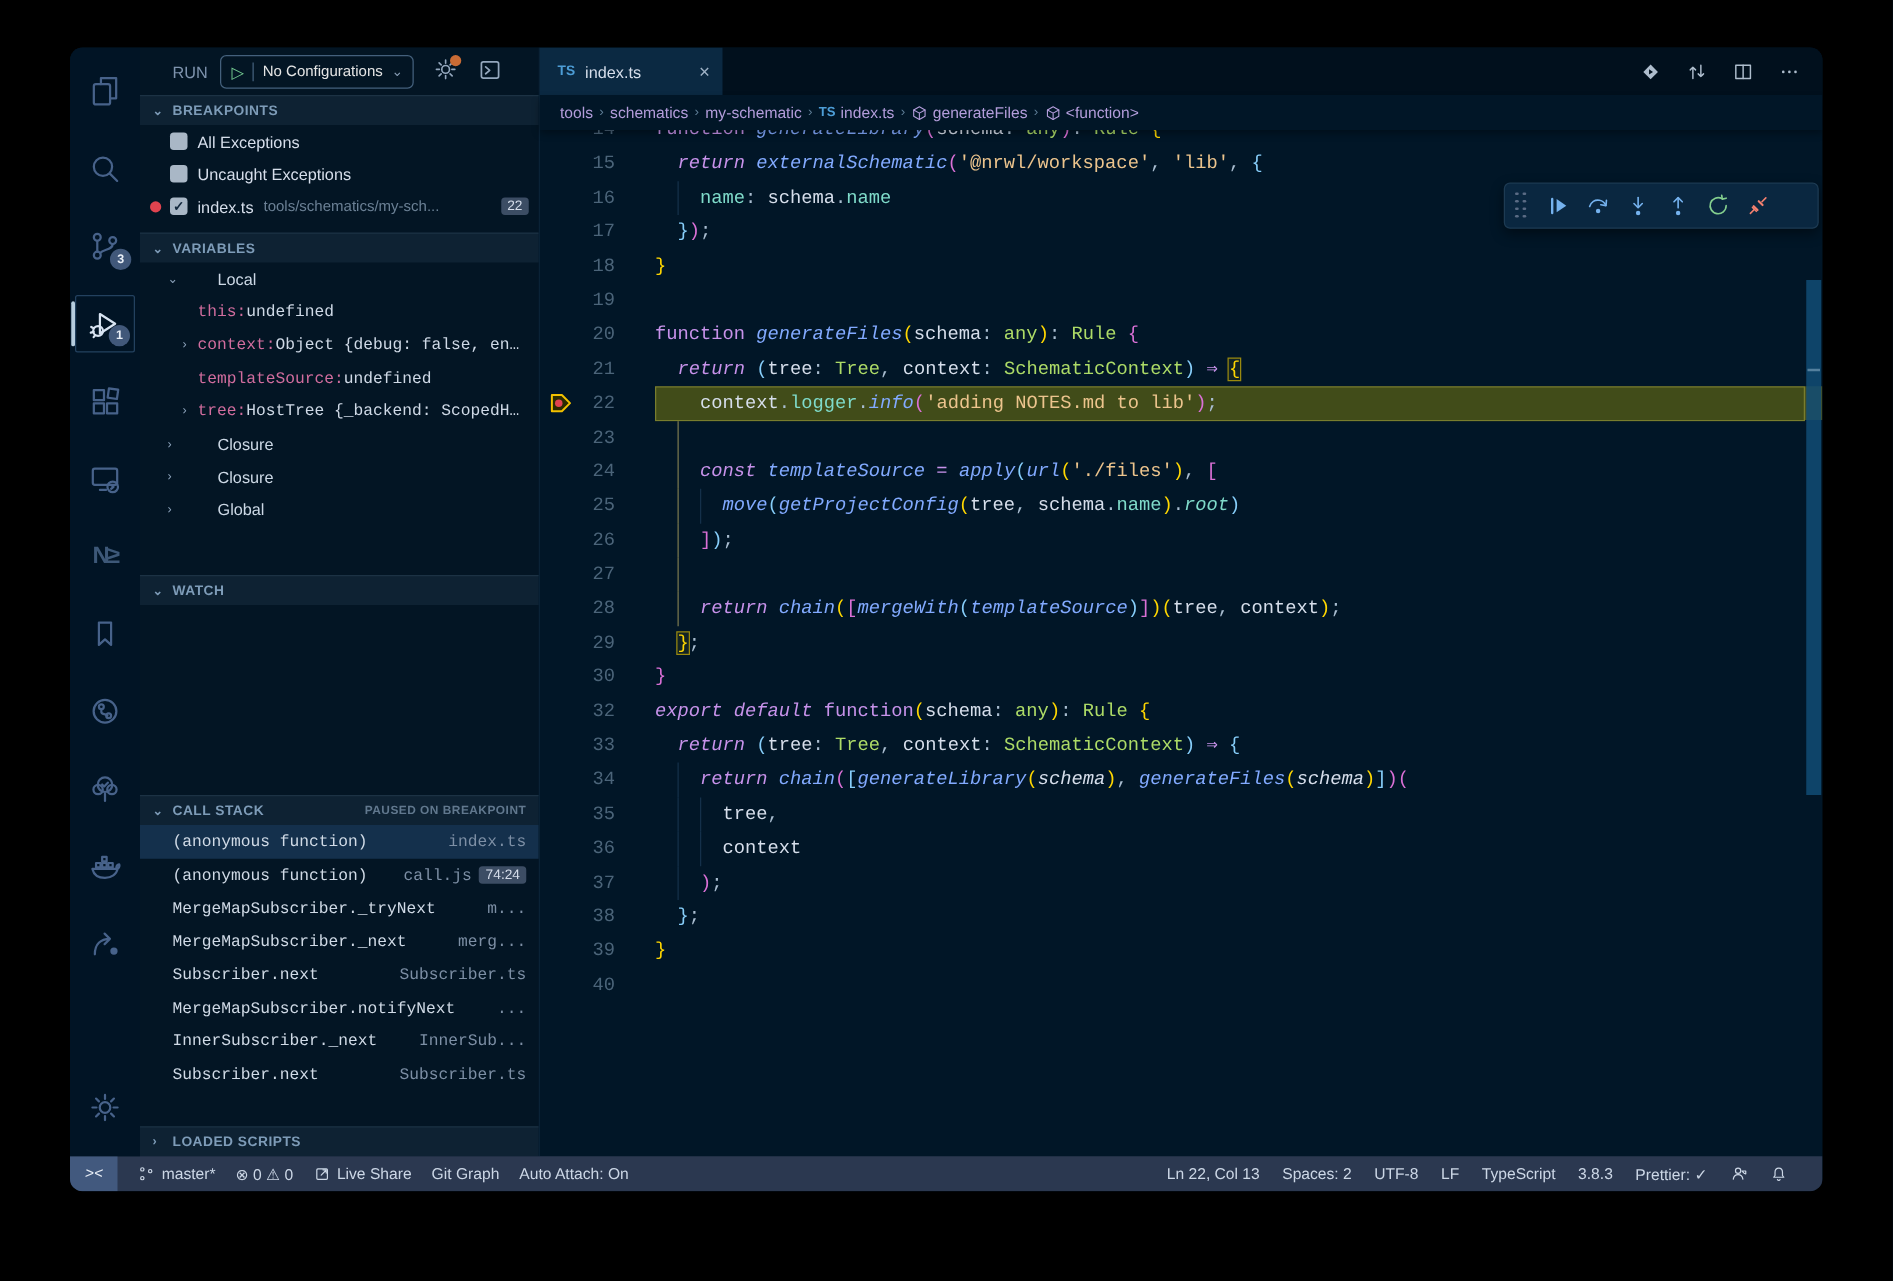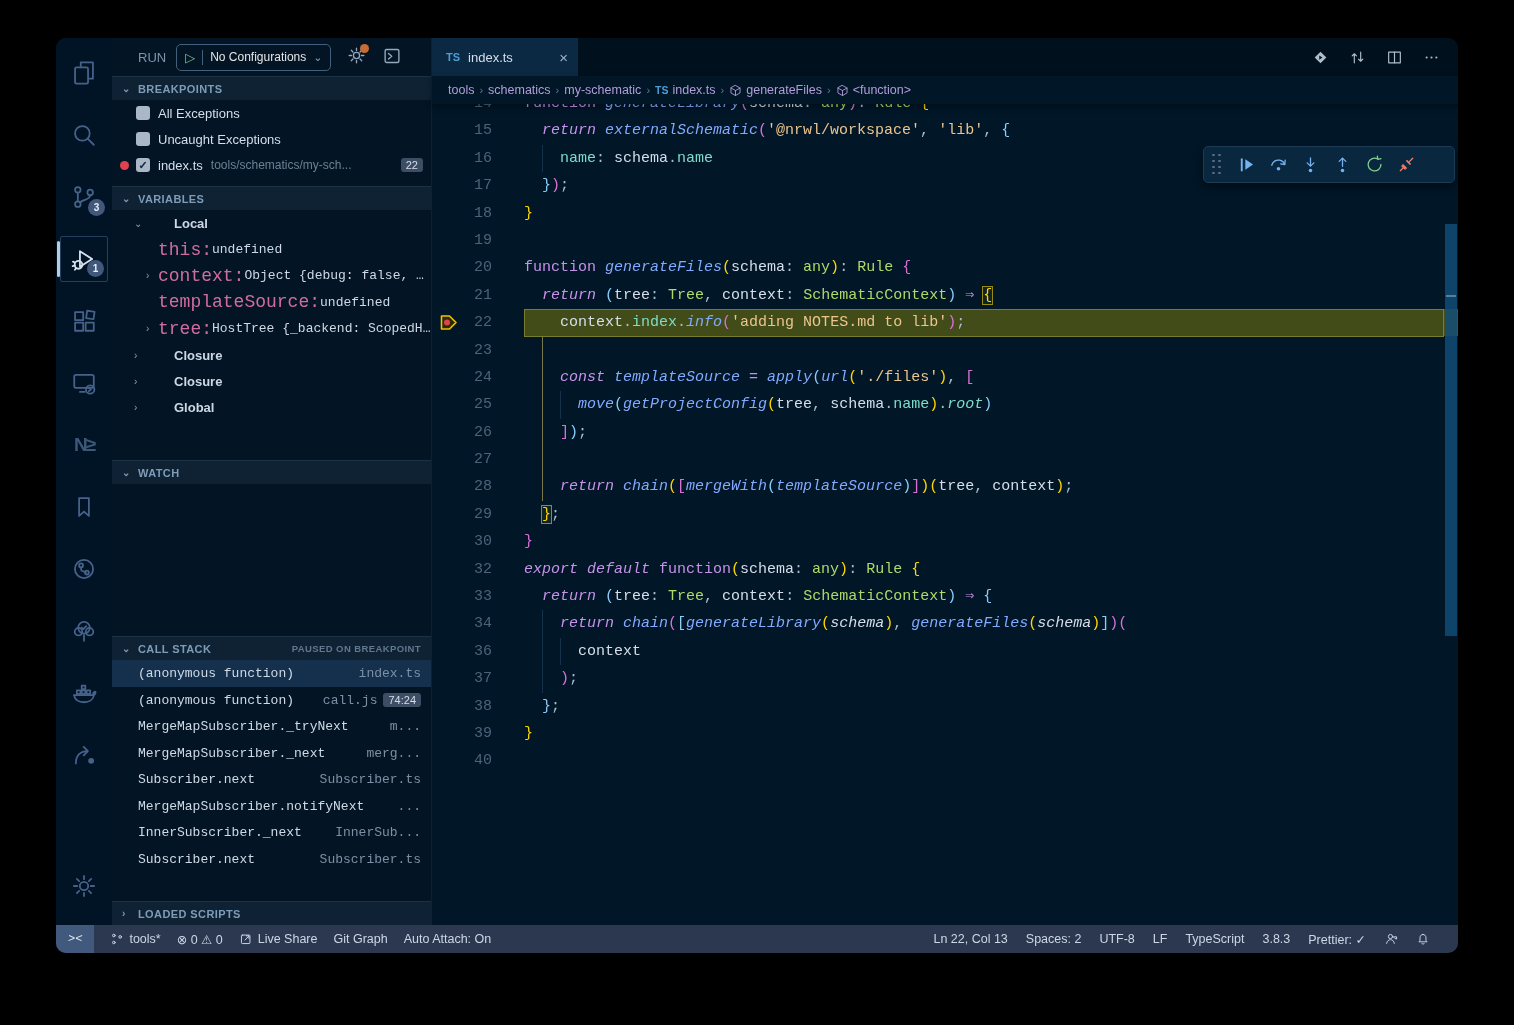--- a/index.html
+++ b/index.html
@@ -58,23 +58,23 @@
   .checkbox { width:14px; height:14px; border-radius:3px; background:#a9b7c6; margin-right:8px;
     display:flex; align-items:center; justify-content:center; font-size:11px; color:#12273c;
     font-weight:bold; flex:0 0 auto; }
   .bp-name { color:#d6deeb; margin-right:8px; white-space:nowrap; }
   .bp-path { color:#6b8095; font-size:12px; white-space:nowrap; overflow:hidden;
     text-overflow:ellipsis; flex:1 1 auto; }
   .badge { background:#3c4d64; color:#d6deeb; border-radius:3px; font-size:11px;
     padding:1px 5px; margin-left:6px; flex:0 0 auto; }
   .vrow { height:26.4px; display:flex; align-items:center; cursor:pointer; white-space:nowrap; overflow:hidden;}
   .vrow .twist { width:12px; font-size:10px; color:#8aa0b8; flex:0 0 auto; }
-  .vrow .grp { font-weight:bold; color:#ccd8e5;padding-left:28px; }
+  .vrow .grp { font-weight:normal; color:#ccd8e5;padding-left:28px; }
   .mono { font-family:"Liberation Mono","DejaVu Sans Mono",monospace; }
-  .vname { color:#d16d9e; font-size:18px; }
+  .vname { color:#d16d9e; font-size:13px; }
   .vval { color:#cfd9e6; font-size:13px; overflow:hidden; text-overflow:ellipsis; }
   .cs-row { height:26.6px; display:flex; align-items:center; padding:0 10px 0 26px;
     font-size:13px; cursor:pointer; }
   .cs-row.selected { background:#14304c; }
   .cs-fn { color:#d0dae6; white-space:nowrap; overflow:hidden; text-overflow:ellipsis; }
   .cs-file { margin-left:auto; color:#7d8fa5; padding-left:10px; white-space:nowrap; }
   .watch-body { height:152px; flex:0 0 auto; }
   .sb-flex { flex:1 1 auto; }
   
   .editor { flex:1 1 auto; display:flex; flex-direction:column; min-width:0; position:relative; }
@@ -546,21 +546,21 @@
               <div class="codetext"><span class="tok-txt">  </span><span class="tok-kw">return </span><span class="tok-b3">(</span><span class="tok-txt">tree</span><span class="tok-pun">: </span><span class="tok-type">Tree</span><span class="tok-pun">, </span><span class="tok-txt">context</span><span class="tok-pun">: </span><span class="tok-type">SchematicContext</span><span class="tok-b3">)</span><span class="tok-txt"> </span><span class="tok-op">⇒</span><span class="tok-txt"> </span><span class="tok-b1 boxed">{</span></div>
             </div>
             <div class="row current">
               <div class="gutter">
                 <span class="lnum">22</span>
                 <span class="gut-arrow"><svg viewBox="0 0 18 17">
                     <path d="M1.5 2h8l6.5 6.5L9.5 15h-8z" fill="#2b2b00" stroke="#f2c100" stroke-width="1.6" stroke-linejoin="round"></path>
                     <circle cx="7" cy="8.5" r="3" fill="#e0434f"></circle>
                   </svg></span>
               </div>
-              <div class="codetext"><span class="tok-txt">    </span><span class="tok-txt">context</span><span class="tok-pun">.</span><span class="tok-prop">index</span><span class="tok-pun">.</span><span class="tok-fn">info</span><span class="tok-b2">(</span><span class="tok-str">'adding NOTES.md to lib'</span><span class="tok-b2">)</span><span class="tok-pun">;</span></div>
+              <div class="codetext"><span class="tok-txt">    </span><span class="tok-txt">context</span><span class="tok-pun">.</span><span class="tok-prop">logger</span><span class="tok-pun">.</span><span class="tok-fn">info</span><span class="tok-b2">(</span><span class="tok-str">'adding NOTES.md to lib'</span><span class="tok-b2">)</span><span class="tok-pun">;</span></div>
             </div>
             <div class="row">
               <div class="gutter">
                 <span class="lnum">23</span>
               </div>
               <div class="codetext"><span class="guide active" style="left: 18px;"></span></div>
             </div>
             <div class="row">
               <div class="gutter">
                 <span class="lnum">24</span>
@@ -613,20 +613,26 @@
               <div class="gutter">
                 <span class="lnum">33</span>
               </div>
               <div class="codetext"><span class="tok-txt">  </span><span class="tok-kw">return </span><span class="tok-b3">(</span><span class="tok-txt">tree</span><span class="tok-pun">: </span><span class="tok-type">Tree</span><span class="tok-pun">, </span><span class="tok-txt">context</span><span class="tok-pun">: </span><span class="tok-type">SchematicContext</span><span class="tok-b3">)</span><span class="tok-txt"> </span><span class="tok-op">⇒</span><span class="tok-txt"> </span><span class="tok-b3">{</span></div>
             </div>
             <div class="row">
               <div class="gutter">
                 <span class="lnum">34</span>
               </div>
               <div class="codetext"><span class="guide" style="left: 18px;"></span><span class="tok-txt">    </span><span class="tok-kw">return </span><span class="tok-fn">chain</span><span class="tok-b2">(</span><span class="tok-b3">[</span><span class="tok-fn">generateLibrary</span><span class="tok-b1">(</span><span class="tok-txti">schema</span><span class="tok-b1">)</span><span class="tok-pun">, </span><span class="tok-fn">generateFiles</span><span class="tok-b1">(</span><span class="tok-txti">schema</span><span class="tok-b1">)</span><span class="tok-b3">]</span><span class="tok-b2">)</span><span class="tok-b2">(</span></div>
+            </div>
+            <div class="row">
+              <div class="gutter">
+                <span class="lnum">35</span>
+              </div>
+              <div class="codetext"><span class="guide" style="left: 18px;"></span><span class="guide" style="left: 36px;"></span><span class="tok-txt">      </span><span class="tok-txt">tree</span><span class="tok-pun">,</span></div>
             </div>
             <div class="row">
               <div class="gutter">
                 <span class="lnum">36</span>
               </div>
               <div class="codetext"><span class="guide" style="left: 18px;"></span><span class="guide" style="left: 36px;"></span><span class="tok-txt">      </span><span class="tok-txt">context</span></div>
             </div>
             <div class="row">
               <div class="gutter">
                 <span class="lnum">37</span>
@@ -733,21 +739,21 @@
           <span style="transform: skewX(-8deg);">&gt;&lt;</span>
         </div>
         <div class="sb-item">
           <span style="display: inline-flex;">
             <svg viewBox="0 0 16 16" fill="none" stroke="currentColor" stroke-width="1.1" stroke-linecap="round" stroke-linejoin="round">
               <circle cx="4.4" cy="4" r="1.5"></circle>
               <circle cx="4.4" cy="12" r="1.5"></circle>
               <circle cx="11.6" cy="5.6" r="1.5"></circle>
             </svg>
           </span>
-          <span>tools*</span>
+          <span>master*</span>
         </div>
         <div class="sb-item">
           <span>⊗ 0 ⚠ 0</span>
         </div>
         <div class="sb-item">
           <span style="display: inline-flex;">
             <svg viewBox="0 0 16 16" fill="none" stroke="currentColor" stroke-width="1.1" stroke-linecap="round" stroke-linejoin="round">
               <rect x="2.8" y="3.5" width="9.7" height="9.7" rx="1"></rect>
               <path d="M6.8 9.2l4.4-4.4M8.4 4.4h3v3"></path>
             </svg>

